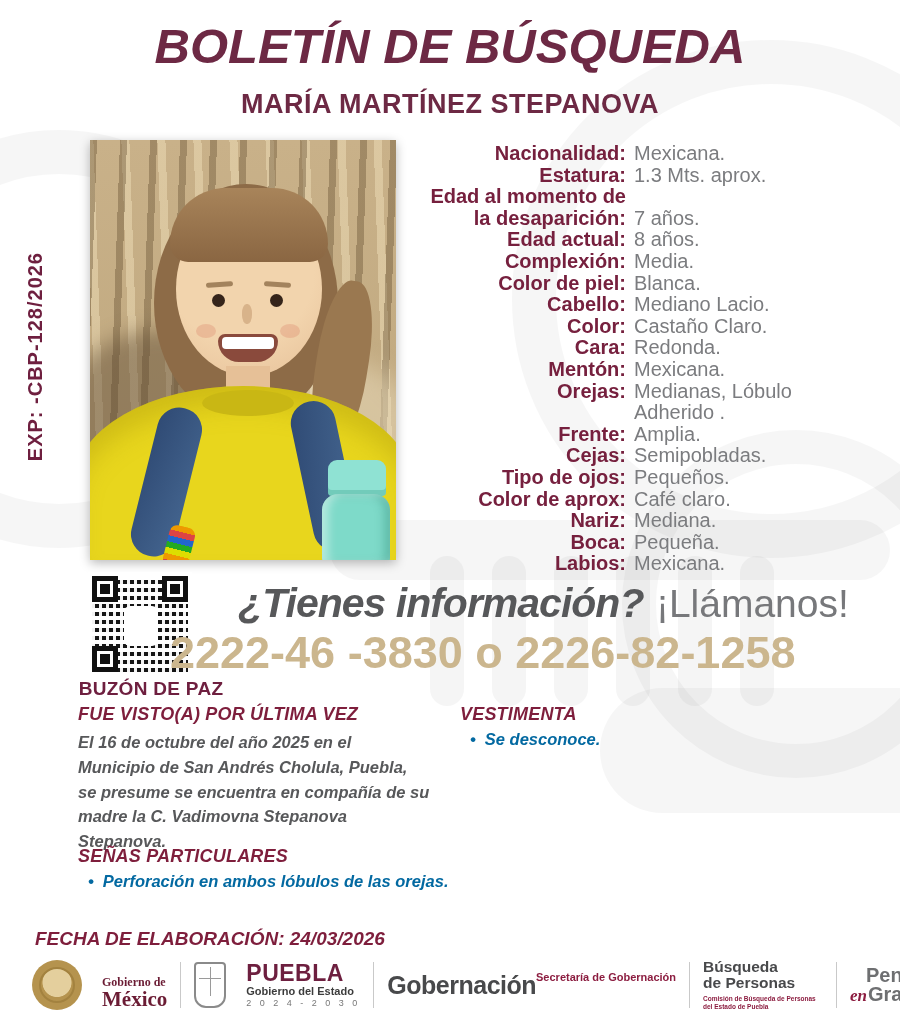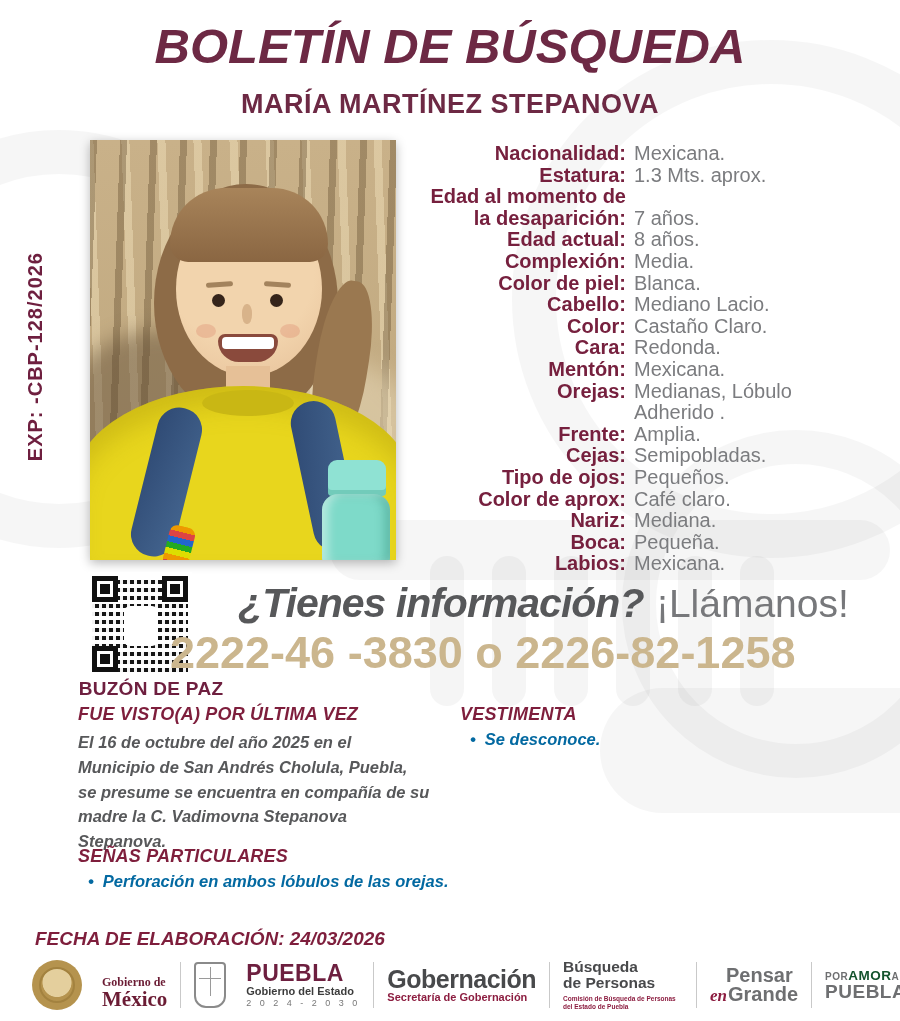--- a/index.html
+++ b/index.html
@@ -123,21 +123,21 @@
   .mex-text{display:flex;flex-direction:column;line-height:1.02;font-family:"Liberation Serif",serif;color:#6b1c34;}
   .mex-top{font-size:12px;font-weight:bold;}
   .mex-bottom{font-size:21px;font-weight:bold;}
   .pue-shield{width:32px;height:46px;border:2px solid #8a8a8a;border-radius:4px 4px 12px 12px;position:relative;box-sizing:border-box;}
   .pue-shield::before{content:"";position:absolute;left:3px;right:3px;top:14px;height:1px;background:#9a9a9a;}
   .pue-shield::after{content:"";position:absolute;top:3px;bottom:10px;left:50%;width:1px;background:#9a9a9a;}
   .pue-text{display:flex;flex-direction:column;line-height:1.02;}
   .pue-name{font-size:23px;font-weight:bold;color:#6d1f3f;letter-spacing:.5px;}
   .pue-sub{font-size:11px;font-weight:bold;color:#3c3c3c;}
   .pue-years{font-size:9px;color:#777;letter-spacing:3px;margin-top:2px;}
-  .gob-text{display:flex;flex-direction:column;line-height:1.05;}
+  .gob-text{display:flex;flex-direction:row;line-height:1.05;}
   .gob-name{font-size:25px;font-weight:bold;color:#48494b;letter-spacing:-.5px;}
   .gob-sub{font-size:11px;font-weight:bold;color:#8c1d40;}
   .bus-text{display:flex;flex-direction:column;line-height:1.05;}
   .bus-name{font-size:15.5px;font-weight:bold;color:#48494b;white-space:pre-line;}
   .bus-sub{font-size:6.5px;font-weight:bold;color:#8c1d40;width:120px;line-height:1.25;margin-top:3px;}
   .pen-text{display:flex;flex-direction:column;line-height:.95;color:#6e6f71;font-weight:bold;}
   .pen-top{font-size:20px;margin-left:16px;}
   .pen-bottom{font-size:20px;display:flex;align-items:flex-end;}
   .pen-en{font-family:"Liberation Serif",serif;font-style:italic;color:#8c1d40;font-size:17px;margin-right:1px;}
   .amor-text{display:flex;flex-direction:column;line-height:1;}

